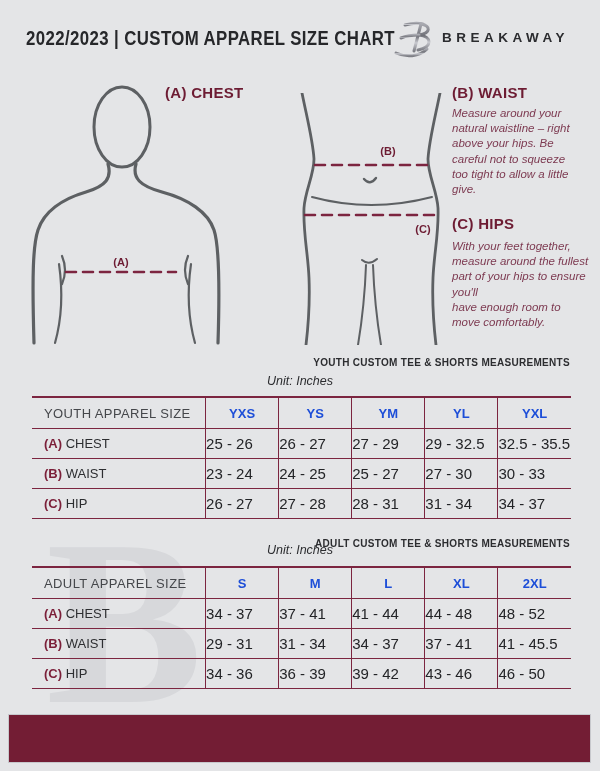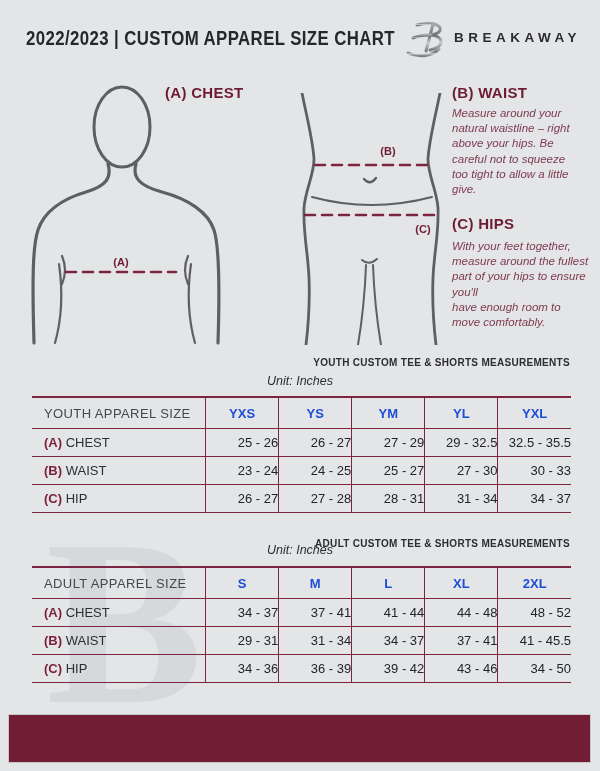--- a/index.html
+++ b/index.html
@@ -16,21 +16,21 @@
   .page{
     position:relative;width:600px;height:771px;background:var(--bg);
     font-family:"Liberation Sans",sans-serif;overflow:hidden;
   }
   
   .hdr-title{
     position:absolute;left:26px;top:26px;white-space:nowrap;
     font-size:21px;font-weight:bold;color:#26272a;letter-spacing:0.5px;
     transform:scaleX(0.8);transform-origin:left center;
   }
-  .logo-wrap{position:absolute;left:404px;top:18px;width:180px;height:42px;}
+  .logo-wrap{position:absolute;left:392px;top:18px;width:180px;height:42px;}
   .logo-mark{position:absolute;left:0;top:0;}
   .brand-text{
     position:absolute;left:50px;top:12px;font-size:13.5px;font-weight:bold;
     letter-spacing:4.5px;color:#2b2c2f;white-space:nowrap;
   }
   
   .guide-head{
     position:absolute;font-size:15px;font-weight:bold;color:var(--maroon-text);
     letter-spacing:0.3px;white-space:nowrap;
   }
@@ -66,22 +66,22 @@
   col.c-label{width:32.2%;}
   col.c-size{width:13.56%;}
   thead th{
     border-top:2px solid var(--line);border-bottom:1.5px solid var(--line);
     font-size:13px;color:#1d4ed8;padding:8px 0 7px;
   }
   thead th.lbl{
     text-align:left;padding-left:12px;font-weight:normal;color:#45474b;letter-spacing:0.4px;
   }
   tbody td{
-    border-bottom:1.5px solid var(--line);font-size:13px;color:#232427;
-    text-align:right;padding:6px 0;
+    border-bottom:1.5px solid var(--line);font-size:15px;color:#232427;
+    text-align:left;padding:6px 0;
   }
   tbody td.lbl{text-align:left;padding-left:12px;font-size:13px;}
   th:not(:first-child),td:not(:first-child){border-left:1.5px solid var(--line);}
   .row-prefix{font-weight:bold;color:#7b1f39;}
   .row-name{color:#2d2e31;}
   
   .watermark{
     position:absolute;left:46px;top:538px;z-index:1;
     font-family:"Liberation Serif",serif;font-weight:bold;font-size:235px;line-height:0.73;
     color:var(--watermark);user-select:none;
@@ -242,21 +242,21 @@
           <td>34 - 37</td>
           <td>37 - 41</td>
           <td>41 - 45.5</td>
         </tr>
         <tr>
           <td class="lbl"><span class="row-prefix">(C)</span> <span class="row-name">HIP</span></td>
           <td>34 - 36</td>
           <td>36 - 39</td>
           <td>39 - 42</td>
           <td>43 - 46</td>
-          <td>34 - 50</td>
+          <td>46 - 50</td>
         </tr>
       </tbody>
     </table>
   </div>
 
   <div class="bottom-bar"></div>
 
 </div>
 
 </body></html>

